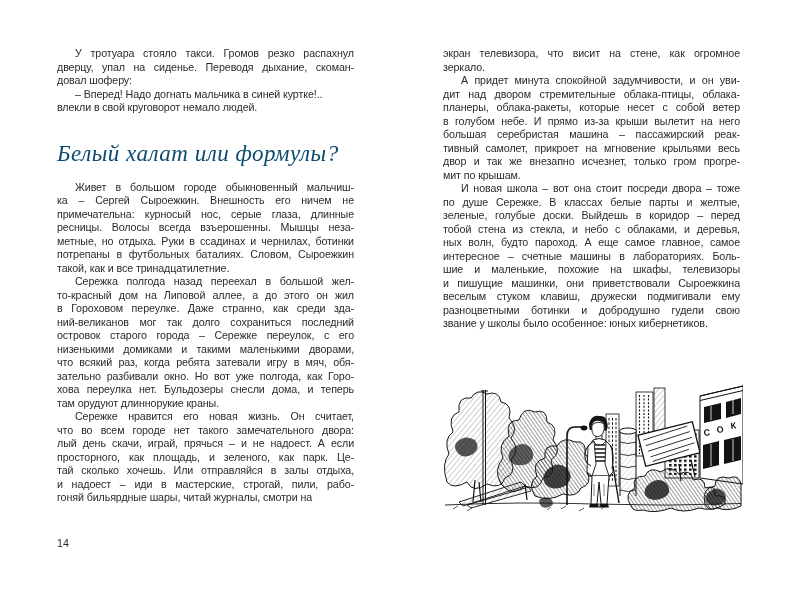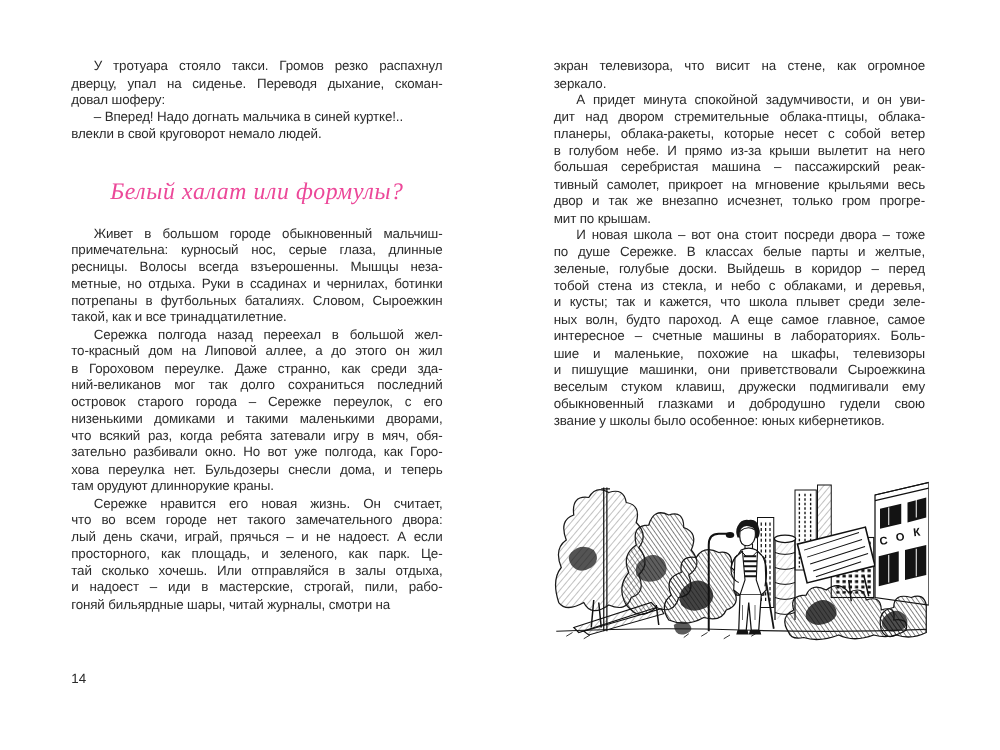--- a/index.html
+++ b/index.html
@@ -6,22 +6,22 @@
   body{width:800px;height:600px;font-family:"Liberation Sans",sans-serif;}
   .spread{position:relative;width:800px;height:600px;background:#ffffff;overflow:hidden;}
   .col{position:absolute;top:47px;width:297px;color:#2b2b2b;font-size:10.7px;line-height:13.5px;letter-spacing:-0.1px;}
   .col.left{left:57px;}
   .col.right{left:443px;}
   .line{white-space:nowrap;text-align:justify;text-align-last:justify;}
   .line.last{text-align-last:left;}
   .para.indent .line.first{text-indent:18px;}
   .chapter-heading{
     font-family:"Liberation Serif",serif;font-style:italic;
-    font-size:19px;line-height:26px;color:#ec4899;
-    text-align:center;margin:26px 0 14px 0;letter-spacing:0.5px;
+    font-size:23px;line-height:26px;color:#0c4a6e;
+    margin:26px 0 14px 0;letter-spacing:0.5px;
   }
   .page-number{position:absolute;top:537px;left:57px;width:297px;
     font-size:10.7px;color:#2b2b2b;}
   .illustration{position:absolute;left:443px;top:384px;}
   .illustration text{font-family:"Liberation Sans",sans-serif;font-weight:bold;fill:#111;}
 </style>
 </head>
 <body>
 
 <div class="spread">
@@ -37,20 +37,21 @@
           <div class="line first last">– Вперед! Надо догнать мальчика в синей куртке!..</div>
         </div>
         <div class="para indent">
           <div class="line last">влекли в свой круговорот немало людей.</div>
         </div>
       </div>
     <div class="chapter-heading">Белый халат или формулы?</div>
     <div>
         <div class="para indent">
           <div class="line first">Живет в большом городе обыкновенный мальчиш-</div>
+          <div class="line">ка – Сергей Сыроежкин. Внешность его ничем не</div>
           <div class="line">примечательна: курносый нос, серые глаза, длинные</div>
           <div class="line">ресницы. Волосы всегда взъерошенны. Мышцы неза-</div>
           <div class="line">метные, но отдыха. Руки в ссадинах и чернилах, ботинки</div>
           <div class="line">потрепаны в футбольных баталиях. Словом, Сыроежкин</div>
           <div class="line last">такой, как и все тринадцатилетние.</div>
         </div>
         <div class="para indent">
           <div class="line first">Сережка полгода назад переехал в большой жел-</div>
           <div class="line">то-красный дом на Липовой аллее, а до этого он жил</div>
           <div class="line">в Гороховом переулке. Даже странно, как среди зда-</div>
@@ -88,27 +89,26 @@
           <div class="line">большая серебристая машина – пассажирский реак-</div>
           <div class="line">тивный самолет, прикроет на мгновение крыльями весь</div>
           <div class="line">двор и так же внезапно исчезнет, только гром прогре-</div>
           <div class="line last">мит по крышам.</div>
         </div>
         <div class="para indent">
           <div class="line first">И новая школа – вот она стоит посреди двора – тоже</div>
           <div class="line">по душе Сережке. В классах белые парты и желтые,</div>
           <div class="line">зеленые, голубые доски. Выйдешь в коридор – перед</div>
           <div class="line">тобой стена из стекла, и небо с облаками, и деревья,</div>
-          <div class="line">и кусты; так и кажется, что школа плывет среди зеле-</div>
           <div class="line">ных волн, будто пароход. А еще самое главное, самое</div>
           <div class="line">интересное – счетные машины в лабораториях. Боль-</div>
           <div class="line">шие и маленькие, похожие на шкафы, телевизоры</div>
           <div class="line">и пишущие машинки, они приветствовали Сыроежкина</div>
           <div class="line">веселым стуком клавиш, дружески подмигивали ему</div>
-          <div class="line">обыкновенный глазками и добродушно гудели свою</div>
+          <div class="line">разноцветными ботинки и добродушно гудели свою</div>
           <div class="line last">звание у школы было особенное: юных кибернетиков.</div>
         </div>
       </div>
   </div>
 
   <div class="page-number">14</div>
 
   <svg class="illustration" width="300" height="137" viewBox="0 0 300 137" xmlns="http://www.w3.org/2000/svg">
     <defs>
       <pattern id="sk1" width="4" height="4" patternUnits="userSpaceOnUse" patternTransform="rotate(40)">

